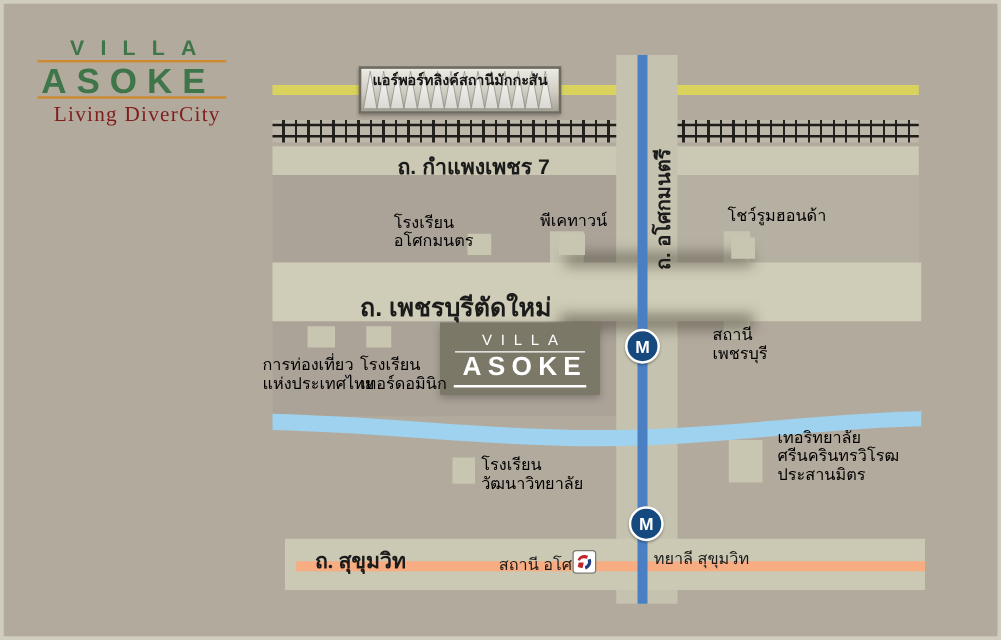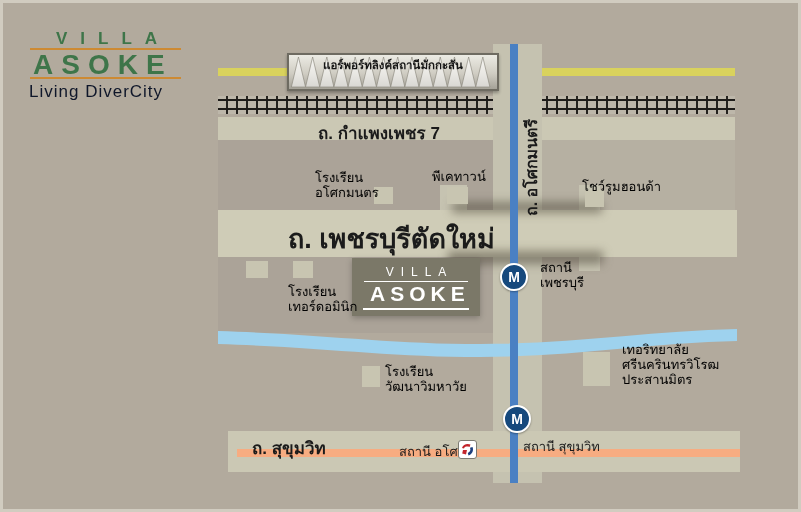--- a/index.html
+++ b/index.html
@@ -7,21 +7,21 @@
     position:relative;width:801px;height:512px;overflow:hidden;
     background:#b2aa9d;
     box-shadow:inset 0 0 0 3px rgba(226,222,211,.65);
     font-family:"Liberation Sans","DejaVu Sans",sans-serif;
   }
   .abs{position:absolute;}
   
   .logo-line1{left:56px;top:29px;color:#3e7549;font-size:17px;letter-spacing:13px;font-weight:bold;}
   .logo-rule{left:30px;width:151px;height:2px;background:#cd8a33;}
   .logo-line2{left:33px;top:49px;color:#3e7549;font-size:28px;letter-spacing:8px;font-weight:bold;}
-  .logo-tagline{left:29px;top:82px;color:#0f172a;font-size:17px;letter-spacing:1px;}
+  .logo-tagline{left:43px;top:82px;color:#7f1d1d;font-size:17px;letter-spacing:1px;font-family:Liberation Serif, serif;}
   
   .yellow-line{left:218px;top:68px;width:517px;height:8px;background:#d9d25d;}
   .rail-backing{left:218px;top:96px;width:517px;height:18px;background:#bdb7aa;}
   .rail-ties{left:218px;top:96px;width:517px;height:18px;
     background:repeating-linear-gradient(to right,transparent 0,transparent 8px,#25231f 8px,#25231f 10px);}
   .rail-bar{left:218px;width:517px;height:2px;background:#1e1c19;}
   .road-band{background:#cbc8b4;}
   .band-kamphaeng{left:218px;top:117px;width:517px;height:23px;}
   .band-phetchaburi{left:218px;top:210px;width:519px;height:47px;background:#cfccb7;}
   .band-sukhumvit{left:228px;top:431px;width:512px;height:41px;}
@@ -36,29 +36,29 @@
   .strip{background:#c6c3b1;}
   .strip-1{left:440px;top:185px;width:27px;height:26px;}
   .strip-2{left:579px;top:185px;width:21px;height:26px;}
   .strip-3{left:579px;top:257px;width:21px;height:14px;}
   .overpass-shadow{background:rgba(70,63,50,.5);filter:blur(5px);}
   .shadow-top{left:452px;top:202px;width:150px;height:11px;}
   .shadow-bottom{left:448px;top:251px;width:155px;height:13px;}
   
   .road-name{color:#1b1b1b;font-weight:bold;white-space:nowrap;}
   .name-kamphaeng{left:318px;top:119px;font-size:17px;text-align:center;}
-  .name-phetchaburi{left:288px;top:217px;font-size:27px;}
-  .name-sukhumvit{left:252px;top:434px;font-size:17px;}
+  .name-phetchaburi{left:288px;top:230px;font-size:20px;}
+  .name-sukhumvit{left:252px;top:434px;font-size:17px;font-family:Liberation Serif, serif;}
   .name-asoke{
     left:519px;top:120px;height:96px;font-size:16px;
     writing-mode:vertical-rl;transform:rotate(180deg);
   }
   
   .al-box{
-    left:287px;top:53px;width:212px;height:38px;
+    left:287px;top:53px;width:162px;height:38px;
     background:linear-gradient(#ecebe4 0%,#cfccc2 55%,#a5a298 100%);
     border:2px solid #6e6b61;box-sizing:border-box;
     box-shadow:0 2px 3px rgba(0,0,0,.3);
   }
   .al-zigzag{left:0;top:0;width:100%;height:100%;}
   .al-text{
     left:0;top:3px;width:100%;text-align:center;color:#151515;
     font-size:11.5px;line-height:1.25;font-weight:bold;
   }
   
@@ -84,31 +84,31 @@
     left:458px;top:440px;width:19px;height:19px;background:#fff;border:1px solid #7c7a72;
     border-radius:3px;box-sizing:border-box;
   }
   
   .lm{color:#000000;font-size:13px;line-height:1.15;white-space:nowrap;}
   .lm-sq{background:#c8c5b1;}
   .lm-donbosco{left:315px;top:171px;}
   .sq-donbosco{left:374px;top:187px;width:19px;height:17px;}
   .lm-pk{left:432px;top:170px;}
   .sq-pk{left:447px;top:187px;width:21px;height:17px;}
-  .lm-honda{left:582px;top:180px;}
+  .lm-honda{left:582px;top:166px;}
   .sq-honda{left:585px;top:190px;width:19px;height:17px;}
   .lm-tat{left:210px;top:285px;}
   .sq-tat{left:246px;top:261px;width:22px;height:17px;}
   .lm-dominic{left:288px;top:285px;}
   .sq-dominic{left:293px;top:261px;width:20px;height:17px;}
   .lm-university{left:622px;top:343px;}
   .sq-university{left:583px;top:352px;width:27px;height:34px;}
   .lm-wattana{left:385px;top:365px;}
   .sq-wattana{left:362px;top:366px;width:18px;height:21px;}
-  .lm-mrt-phet{left:540px;top:261px;}
+  .lm-mrt-phet{left:570px;top:261px;}
   .canal-svg{left:0;top:0;width:801px;height:512px;pointer-events:none;}
 </style>
 </head>
 <body>
 
 <div class="stage">
 
   <div class="abs logo-line1">VILLA</div>
   <div class="abs logo-rule" style="top:48px;"></div>
   <div class="abs logo-line2">ASOKE</div>
@@ -188,41 +188,45 @@
   <div class="abs lm lm-donbosco">
     <div>โรงเรียน</div>
       <div>อโศกมนตร</div>
   </div>
   <div class="abs lm lm-pk">
     <div>พีเคทาวน์</div>
   </div>
   <div class="abs lm lm-honda">
     <div>โชว์รูมฮอนด้า</div>
   </div>
+  <div class="abs lm lm-tat">
+    <div>การท่องเที่ยว</div>
+      <div>แห่งประเทศไทย</div>
+  </div>
   <div class="abs lm lm-dominic">
     <div>โรงเรียน</div>
       <div>เทอร์ดอมินิก</div>
   </div>
   <div class="abs lm lm-university">
     <div>เทอริทยาลัย</div>
     <div>ศรีนครินทรวิโรฒ</div>
     <div>ประสานมิตร</div>
   </div>
   <div class="abs lm lm-wattana">
     <div>โรงเรียน</div>
-      <div>วัฒนาวิมหาวัย</div>
+      <div>วัฒนาวิทยาลัย</div>
   </div>
 
   <div class="abs mrt-badge mrt-phetchaburi">M</div>
   <div class="abs lm lm-mrt-phet">
     <div>สถานี</div>
       <div>เพชรบุรี</div>
   </div>
   <div class="abs mrt-badge mrt-sukhumvit">M</div>
-  <div class="abs station-label-dark" style="left:523px;top:436px;">สถานี สุขุมวิท</div>
+  <div class="abs station-label-dark" style="left:523px;top:436px;">ทยาลี สุขุมวิท</div>
 
   <div class="abs station-label-dark" style="left:399px;top:441px;">สถานี อโศก</div>
   <div class="abs bts-box">
     <svg viewBox="0 0 17 17" width="17" height="17">
       <path d="M3,7 C4,3.5 8,2 11.5,3.5 L10.5,6 C8,5 5.5,5.5 5,7.5 Z" fill="#c2242b"></path>
       <path d="M13.5,6 C15,9.5 13,13.5 9.5,14.5 L8.8,12 C11,11.2 12,9 11,6.8 Z" fill="#1d3f7e"></path>
       <path d="M4,9 L8,9 L7,13.5 L3.2,12.5 Z" fill="#c2242b"></path>
     </svg>
   </div>
 

